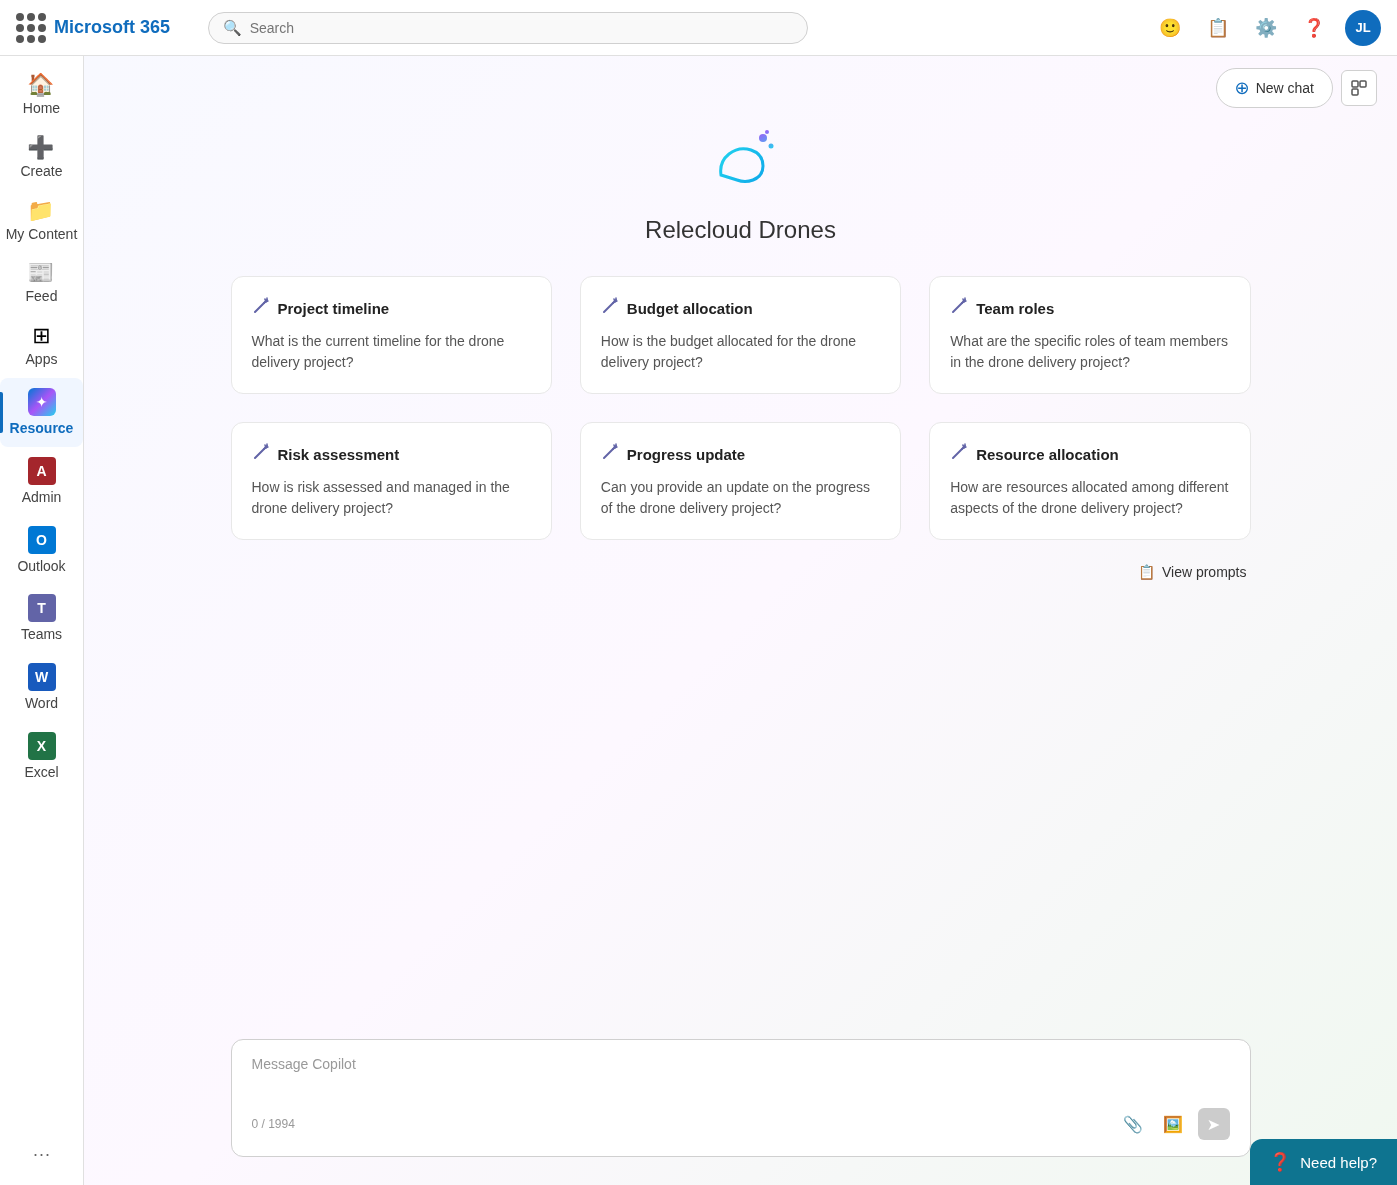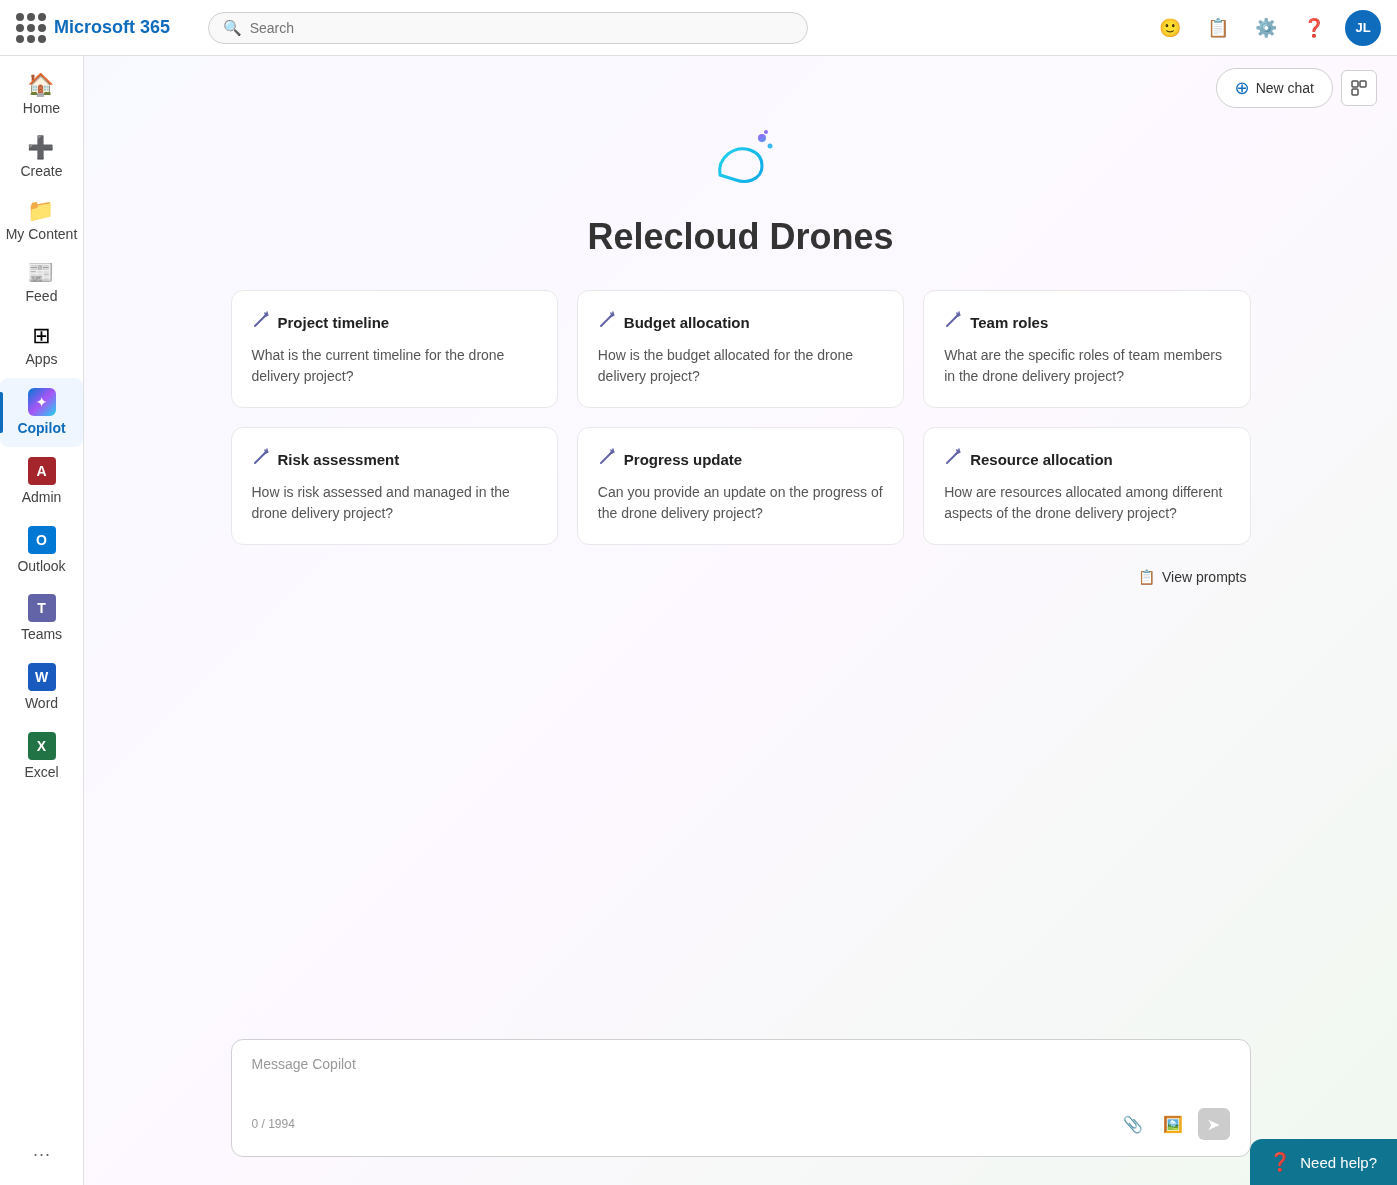--- a/index.html
+++ b/index.html
@@ -90,26 +90,26 @@
 
     
     .content-scroll {
       flex: 1; overflow-y: auto; padding: 0 40px 20px;
       display: flex; flex-direction: column; align-items: center;
     }
 
     
     .hero { display: flex; flex-direction: column; align-items: center; margin-bottom: 32px; }
     .hero-icon { margin-bottom: 12px; }
-    .hero-title { font-size: 36px; font-weight: 700; color: #333; text-align: center; }
+    .hero-title { font-size: 24px; font-weight: 400; color: #333; text-align: center; }
 
     
     .cards-grid {
       display: grid; grid-template-columns: repeat(3, 1fr);
-      gap: 19px; width: 100%; max-width: 1020px; margin-bottom: 24px;
+      gap: 28px; width: 100%; max-width: 1020px; margin-bottom: 24px;
     }
     .card {
       background: white; border-radius: 12px; padding: 20px;
       border: 1px solid #e8e8e8; cursor: pointer; transition: box-shadow 0.2s;
     }
     .card-header { display: flex; align-items: center; gap: 8px; margin-bottom: 12px; }
     .card-title { font-size: 15px; font-weight: 600; color: #222; }
     .card-body { font-size: 14px; color: #555; line-height: 1.5; }
     .magic-icon { font-size: 16px; color: #6264a7; }
 
@@ -231,21 +231,21 @@
     <div class="sidebar-item">
       <span class="sidebar-icon">📰</span>
       <span class="sidebar-label">Feed</span>
     </div>
     <div class="sidebar-item">
       <span class="sidebar-icon" style="font-size:22px;">⊞</span>
       <span class="sidebar-label">Apps</span>
     </div>
     <div class="sidebar-item active">
       <div class="copilot-gradient-icon">✦</div>
-      <span class="sidebar-label">Copilot</span>
+      <span class="sidebar-label">Resource</span>
     </div>
     <div class="sidebar-item">
       <div class="icon-admin">A</div>
       <span class="sidebar-label">Admin</span>
     </div>
     <div class="sidebar-item">
       <div class="icon-outlook">O</div>
       <span class="sidebar-label">Outlook</span>
     </div>
     <div class="sidebar-item">

